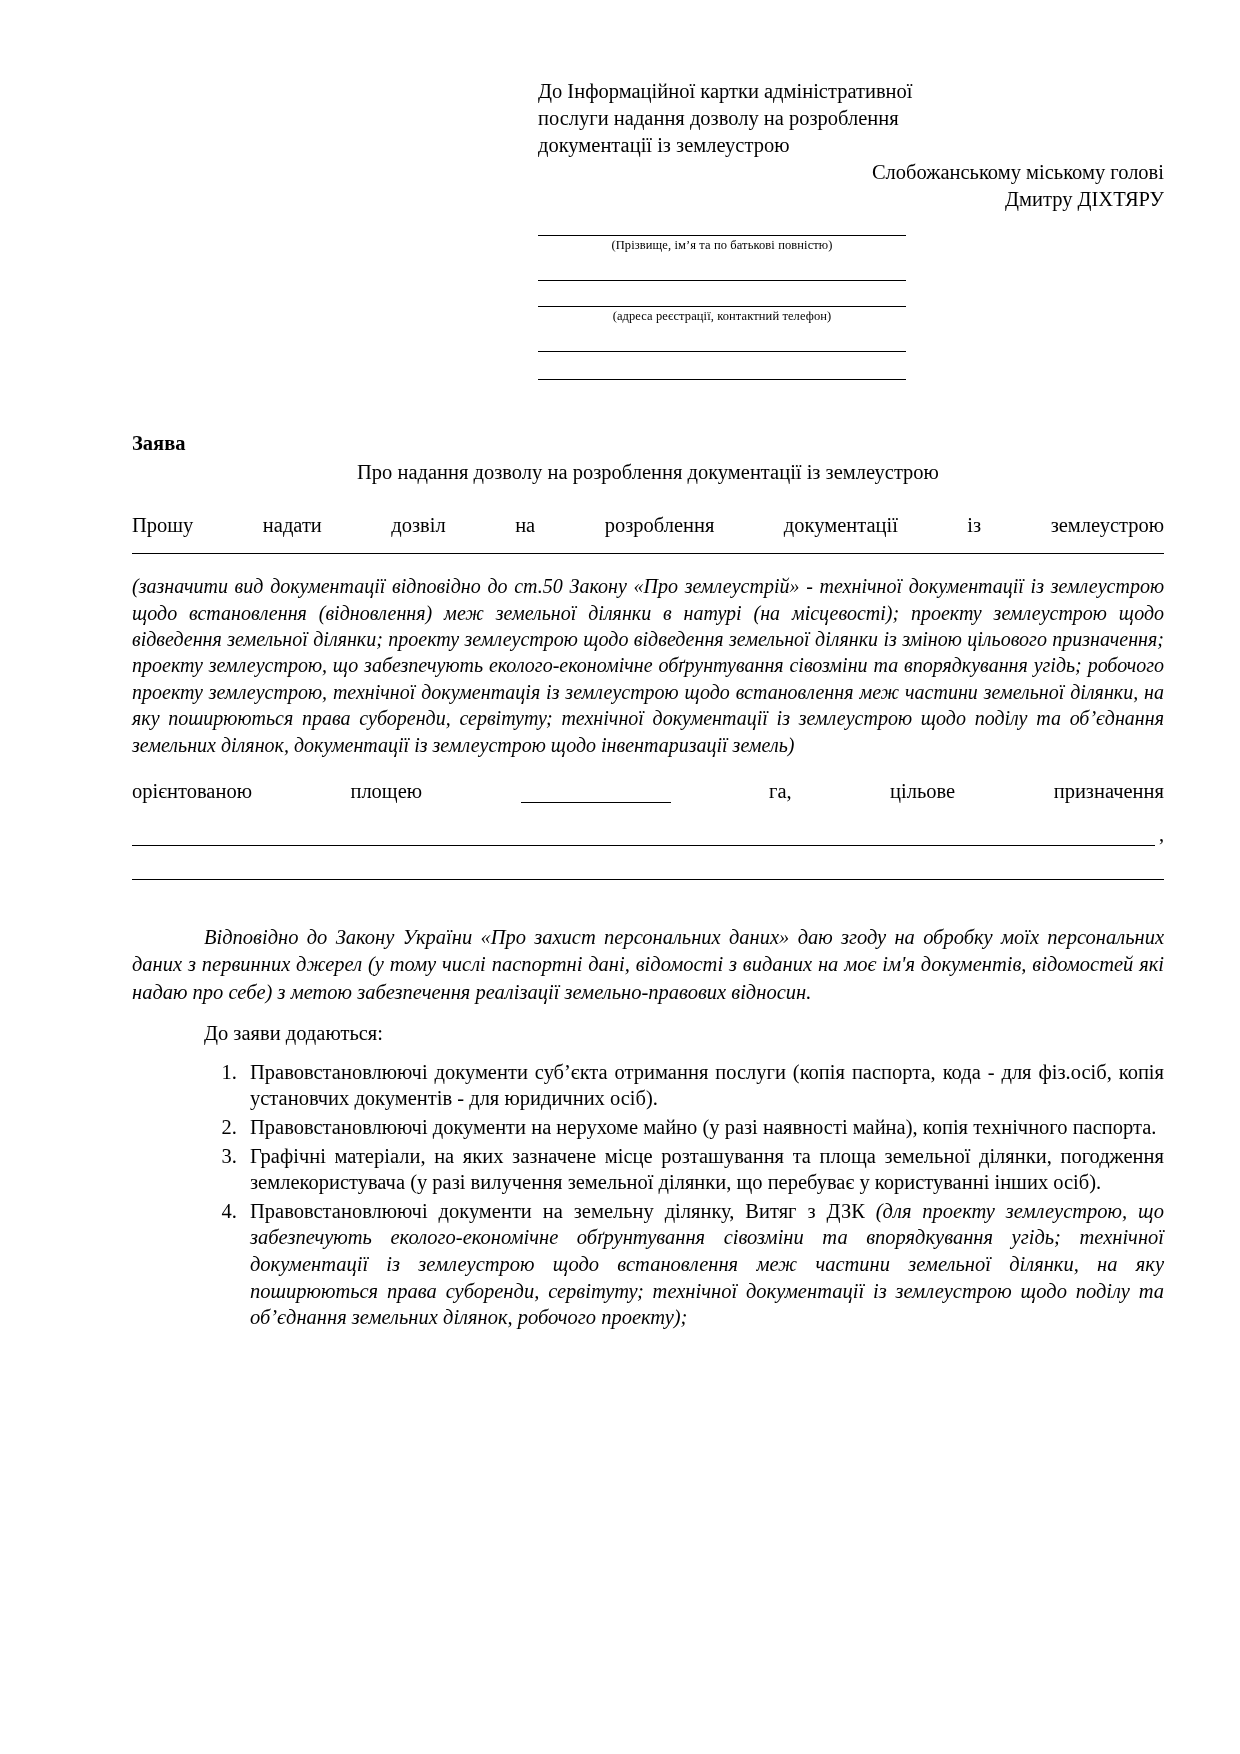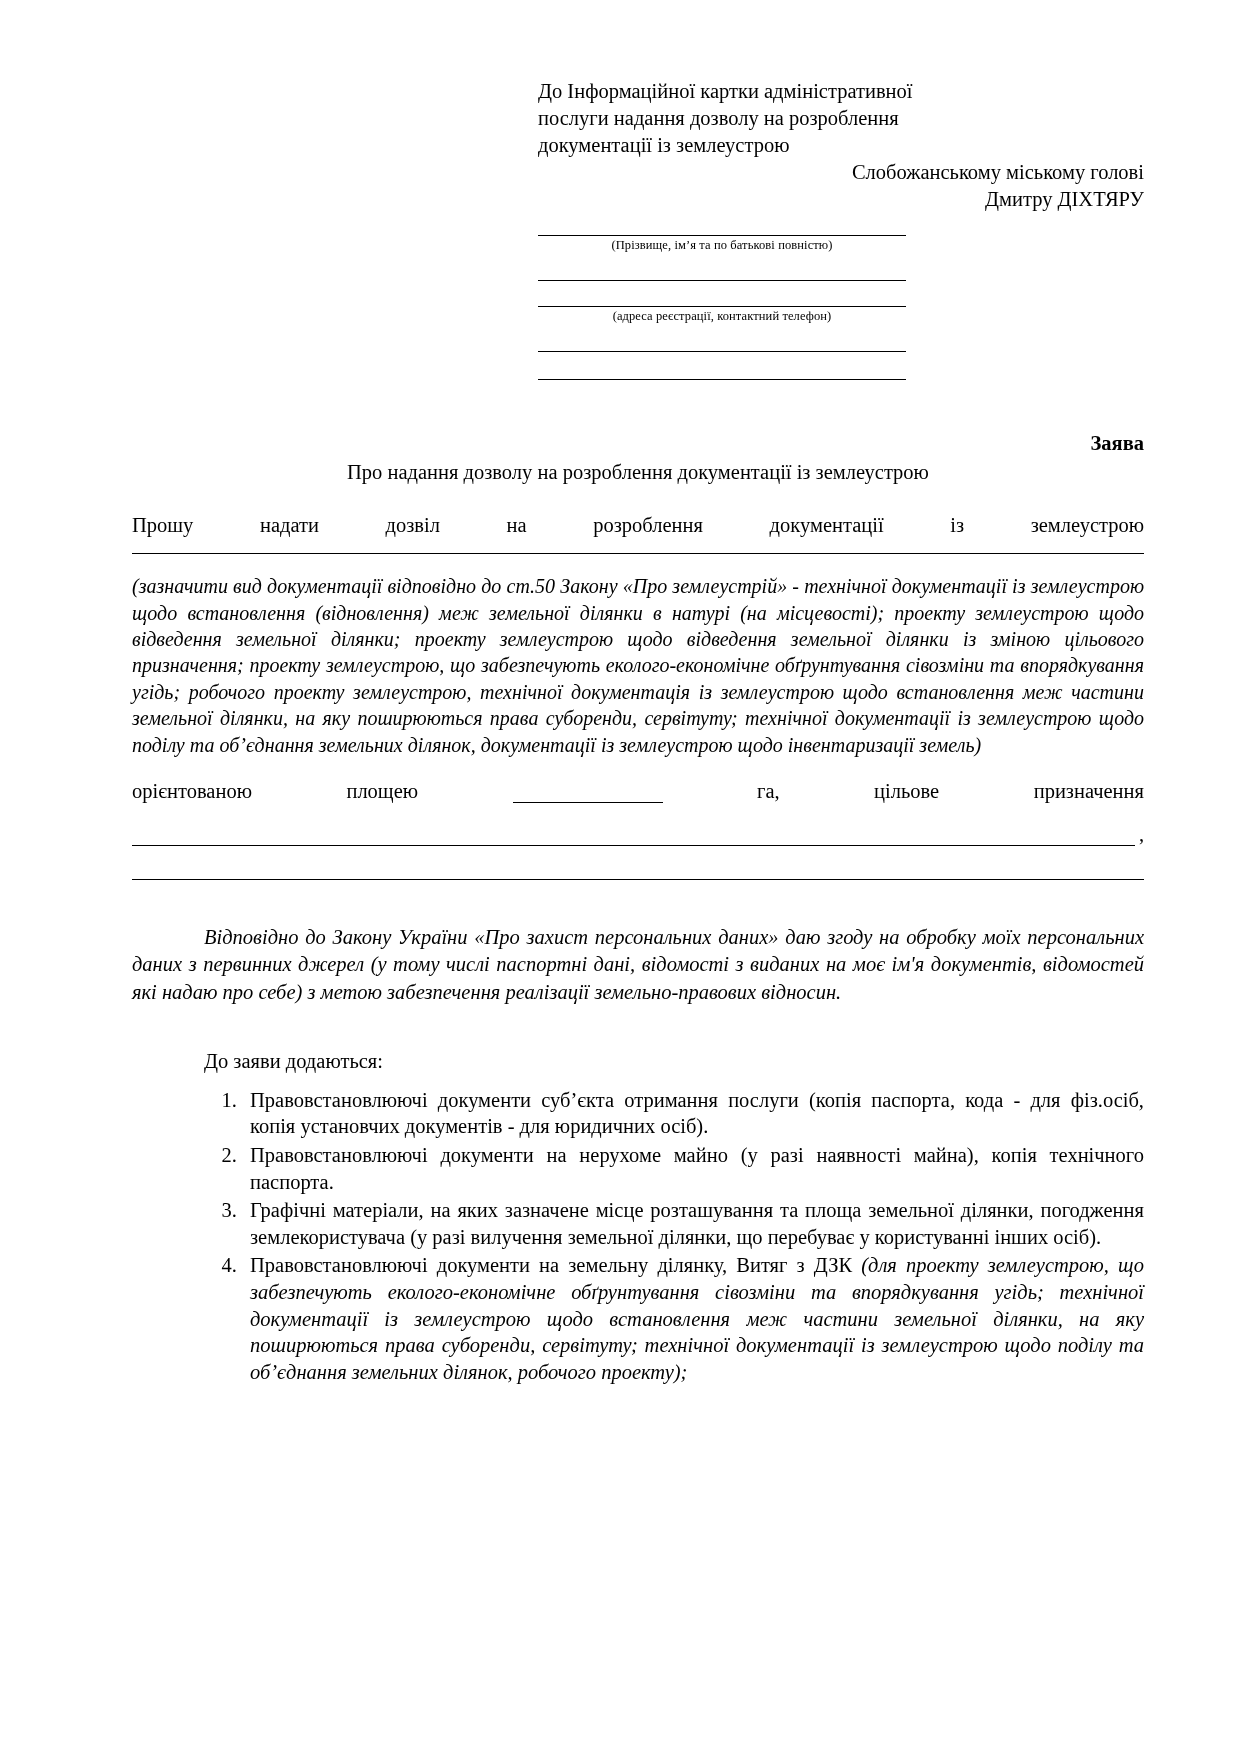--- a/index.html
+++ b/index.html
@@ -11,21 +11,21 @@
     width: 1240px;
     height: 1754px;
     font-family: "Liberation Serif", "DejaVu Serif", serif;
     color: #000000;
     position: relative;
   }
   .page {
     width: 1240px;
     height: 1754px;
     box-sizing: border-box;
-    padding: 78px 96px 40px 132px;
+    padding: 78px 76px 40px 132px;
     position: relative;
   }
 
   
   .header-block {
     margin-left: 406px;
     font-size: 20.5px;
     line-height: 1.32;
   }
   .header-line { white-space: nowrap; }
@@ -47,21 +47,21 @@
     font-size: 12.5px;
     text-align: center;
     width: 368px;
     margin-left: 406px;
     margin-top: 2px;
     letter-spacing: 0.1px;
   }
 
   
   .title {
-    text-align: right;
+    text-align: left;
     font-weight: bold;
     font-size: 20.5px;
     margin-top: 52px;
   }
   .subtitle {
     text-align: center;
     font-size: 20.5px;
     margin-top: 6px;
   }
   .italic-block {
@@ -108,21 +108,21 @@
     font-style: italic;
     font-size: 20.5px;
     line-height: 1.32;
     text-align: justify;
     margin-top: 44px;
     text-indent: 72px;
   }
 
   .attach-head {
     font-size: 20.5px;
-    margin-top: 44px;
+    margin-top: 16px;
     text-indent: 72px;
   }
 
   ol.attach {
     font-size: 20.5px;
     line-height: 1.30;
     margin: 14px 0 0 0;
     padding-left: 110px;
     text-align: justify;
   }

